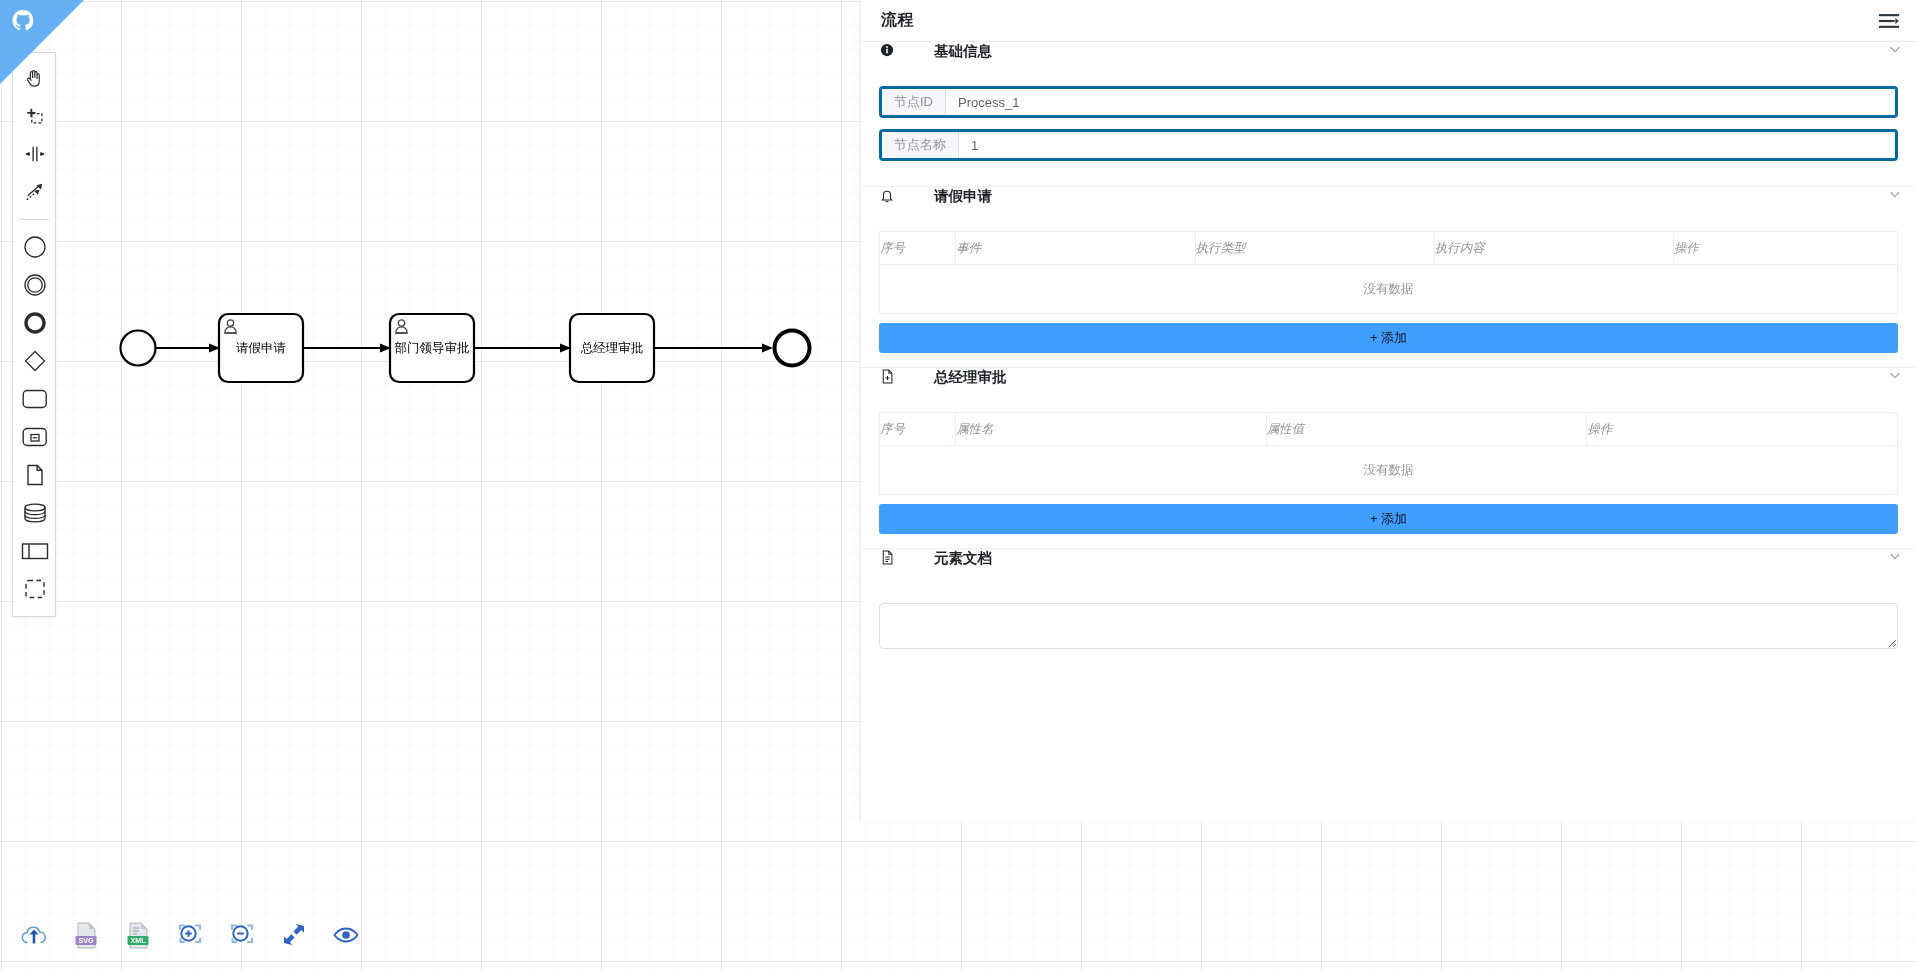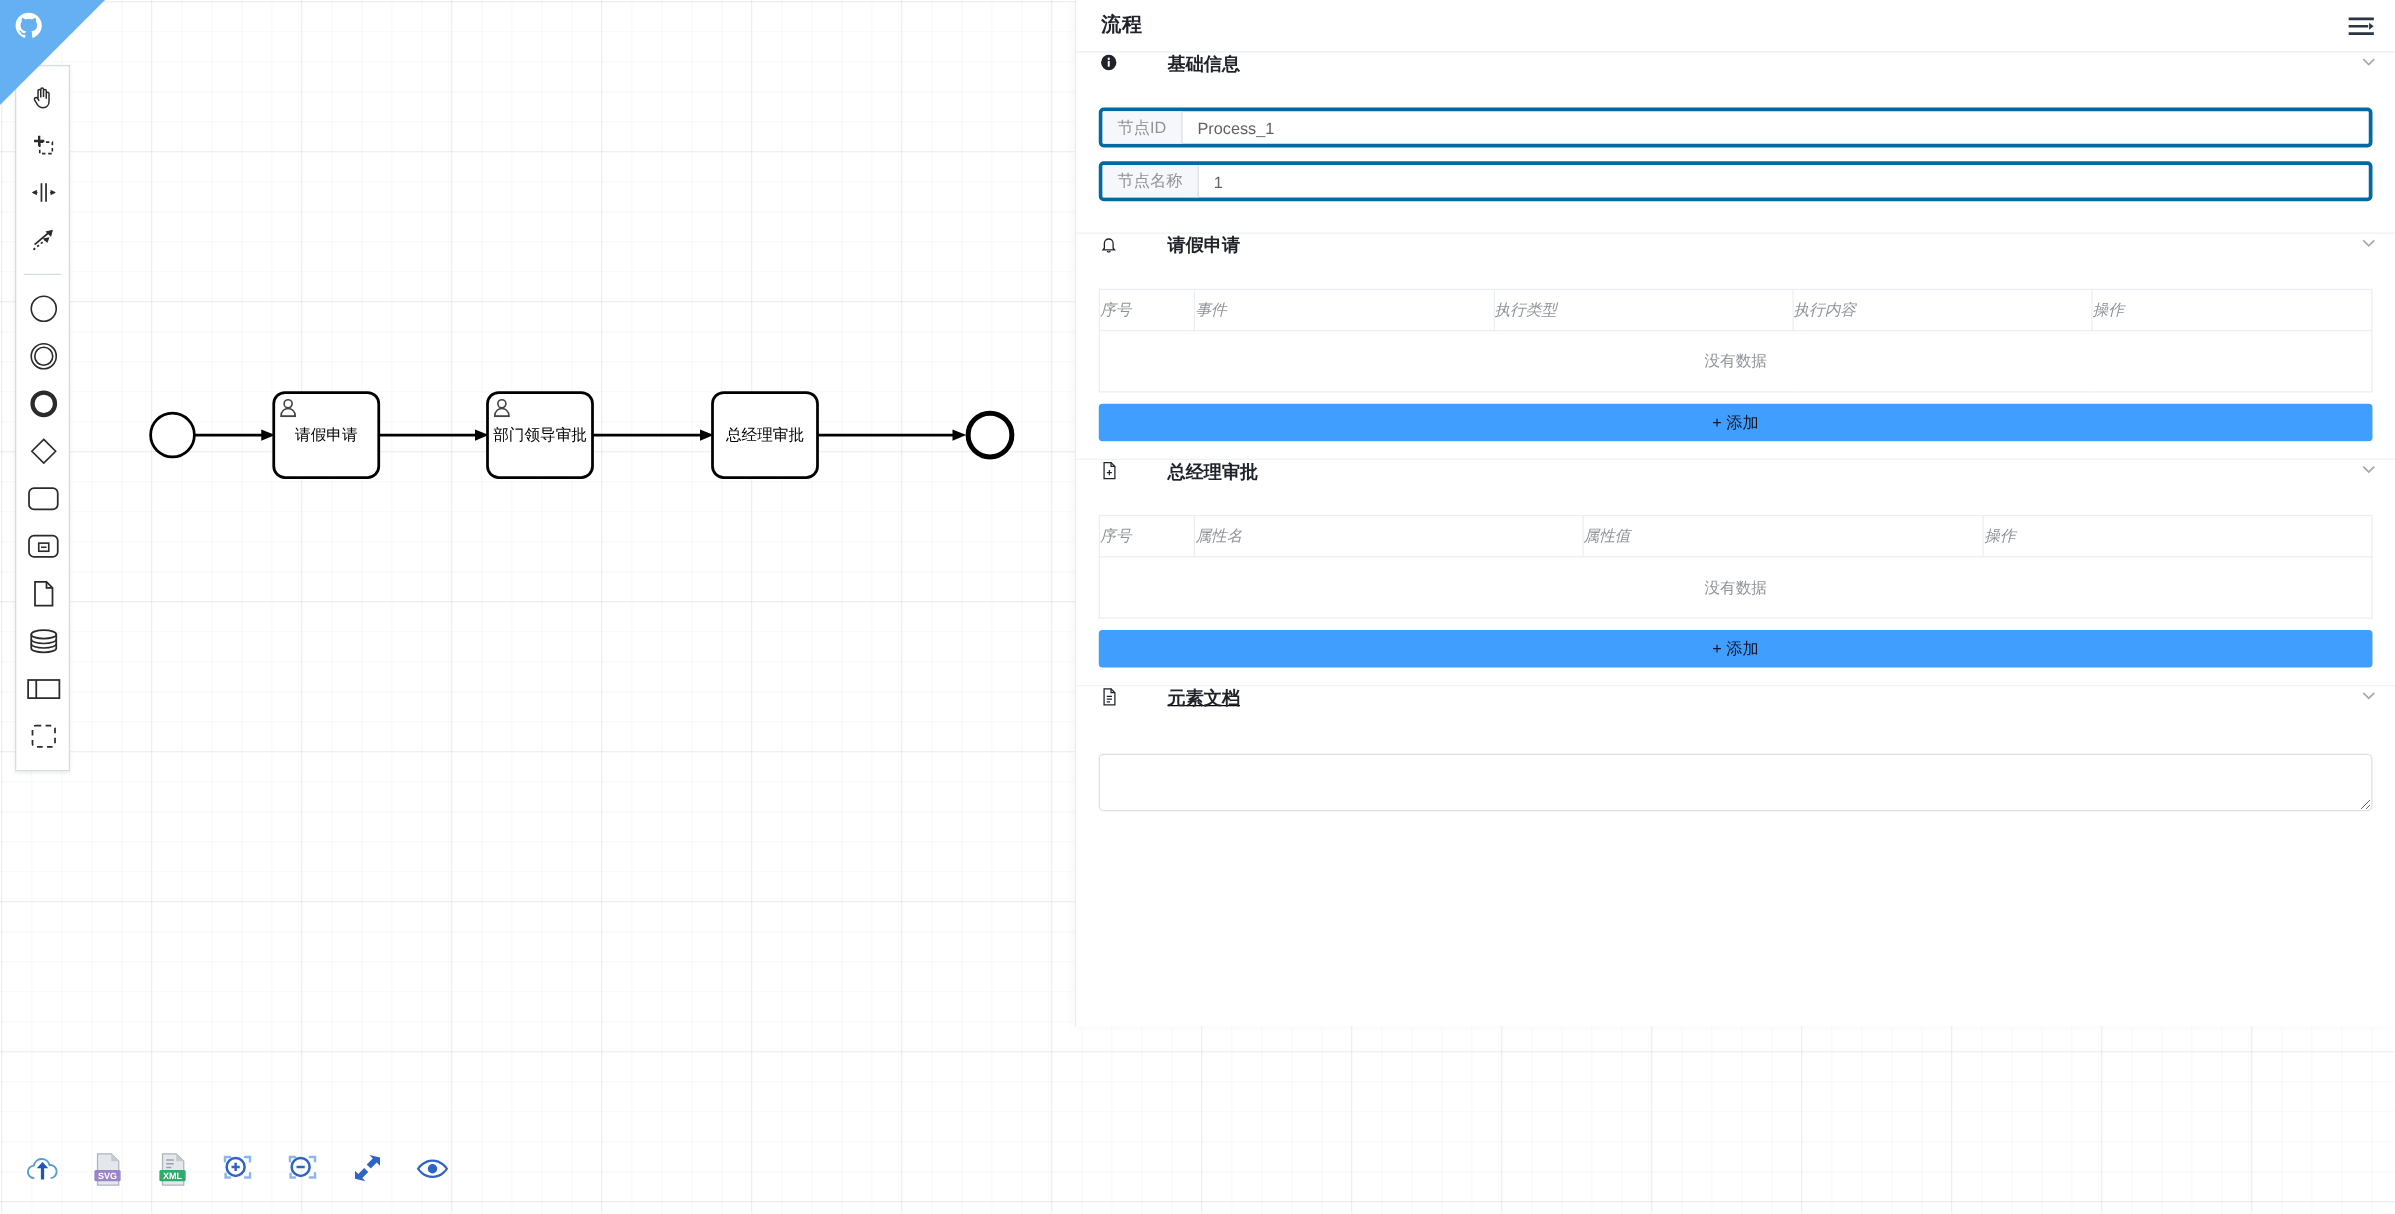--- a/index.html
+++ b/index.html
@@ -70,21 +70,21 @@
     border-bottom: 1px solid #e9edf2;
   }
   .panel-title { font-size: 16px; font-weight: bold; color: #1f2329; letter-spacing: .5px; }
   .hamburger { width: 22px; height: 18px; cursor: pointer; display:block; }
 
   .panel-body {
     flex: 1 1 auto; overflow: hidden;
     padding: 0 0 14px 0;
   }
   .section { border-bottom: 1px solid #eef1f5; padding: 0 0 14px 0; }
-  .section:last-child { border-bottom: none; text-decoration: underline; }
+  .section:last-child { border-bottom: none; }
 
   .section-head {
     height: 44px; display: flex; align-items: flex-start;
     padding: 0 14px 0 18px;
     gap: 32px;
   }
   .section-icon { width: 16px; height: 16px; margin-right: 7px; display:flex; align-items:center; justify-content:center;}
   .section-name { font-size: 14.5px; font-weight: bold; color: #1f2329; flex: 1 1 auto; }
   .chev { width: 14px; height: 14px; cursor: pointer; opacity: .55; }
 

